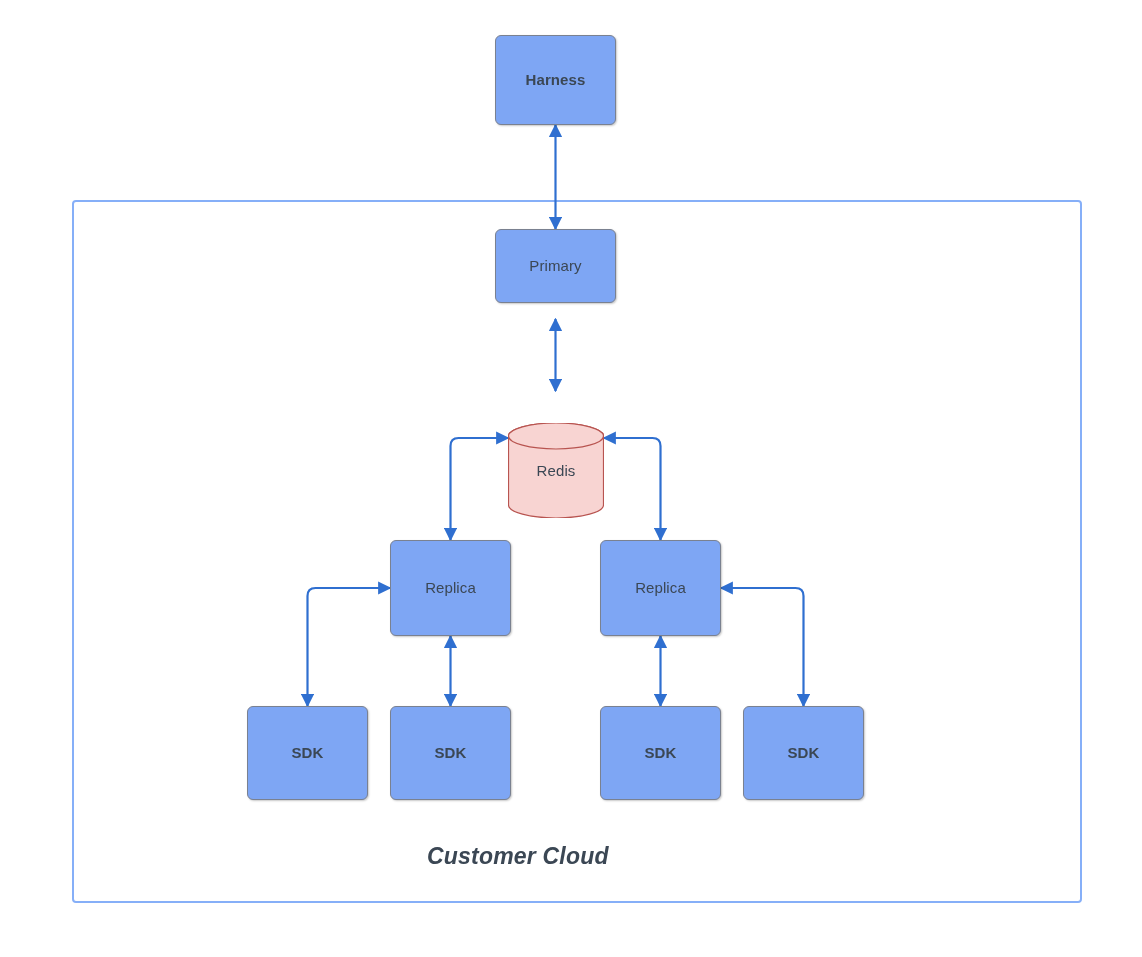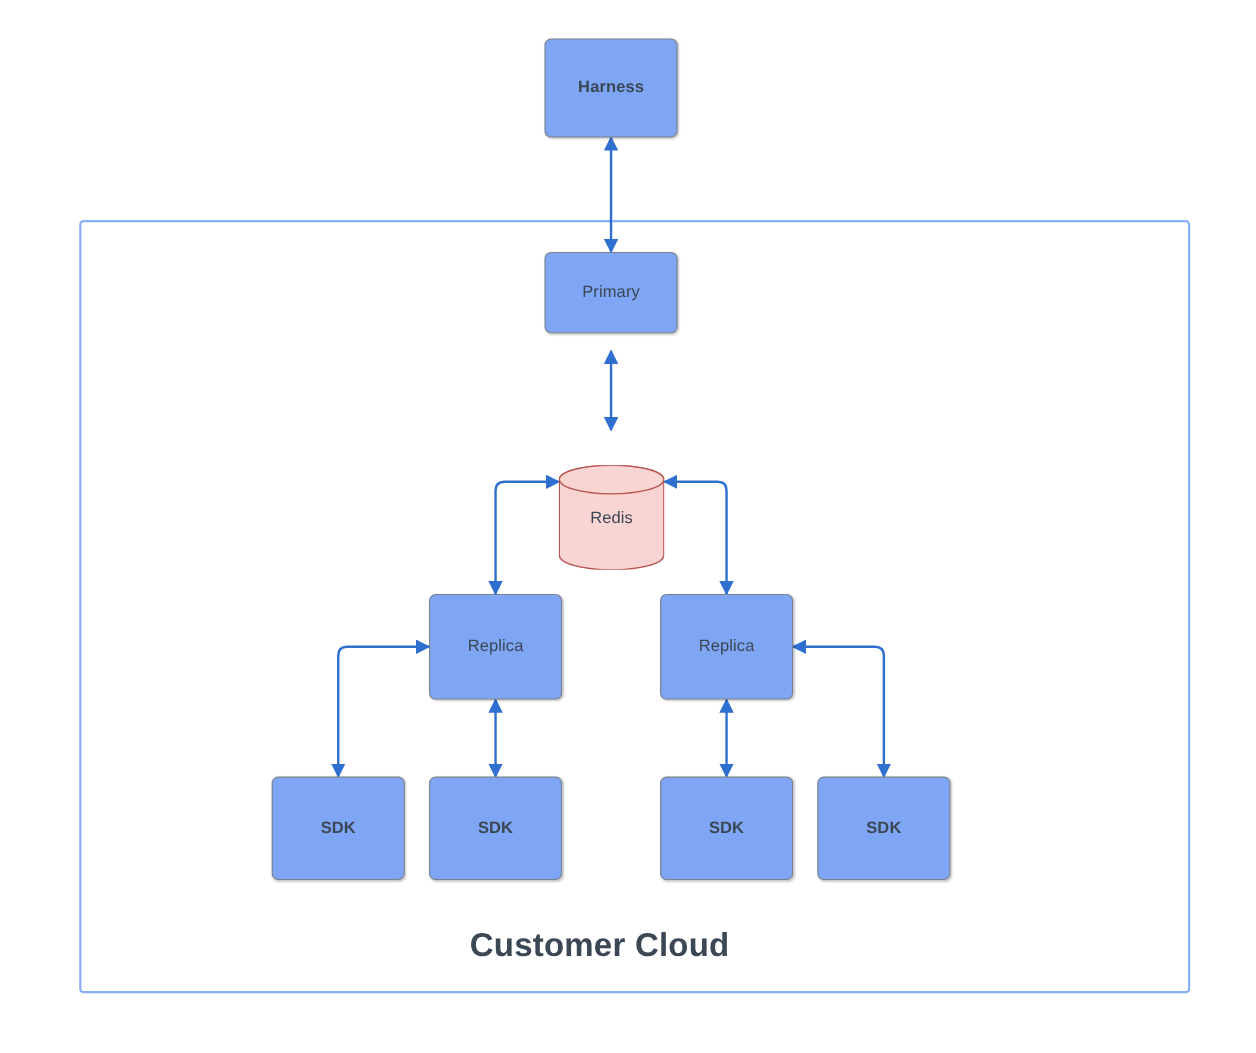--- a/index.html
+++ b/index.html
@@ -66,25 +66,26 @@
   .group-container {
     position: absolute;
     box-sizing: border-box;
     border: 2px solid #86aff8;
     border-radius: 4px;
     background: transparent;
   }
   .group-title {
     position: absolute;
     color: #3b4754;
-    font-size: 30px;
+    font-size: 23px;
     font-weight: bold;
     letter-spacing: 0.2px;
     text-align: center;
     white-space: nowrap;
+    font-style: italic;
   }
 </style>
 </head>
 <body>
 
 <div id="diagram-canvas">
 
   <div class="group-container" id="group-customer-cloud" style="left: 72px; top: 200px; width: 1010px; height: 703px; border-color: rgb(134, 175, 248);"></div>
   <div class="group-title" id="group-title-customer-cloud" style="left: 427px; top: 843px; color: rgb(59, 71, 84);">Customer Cloud</div>
 

